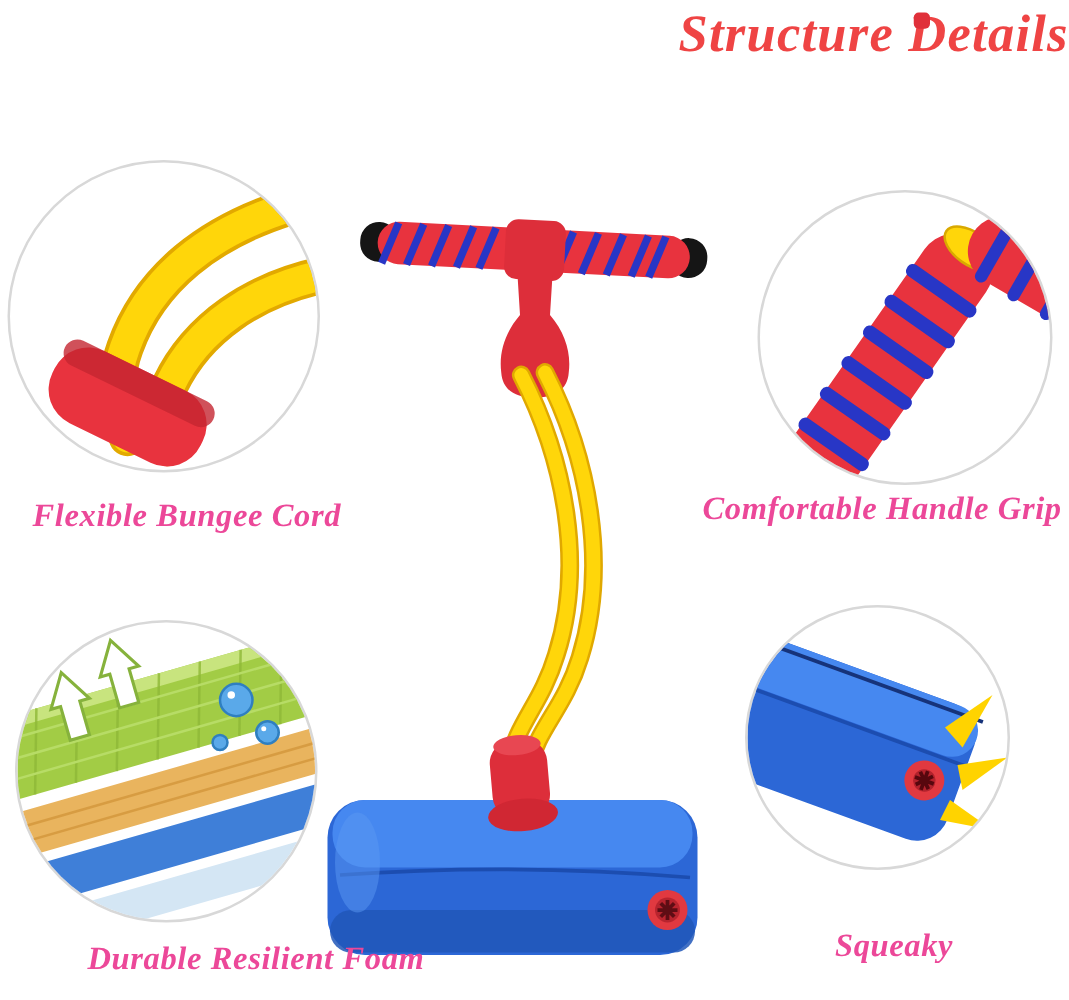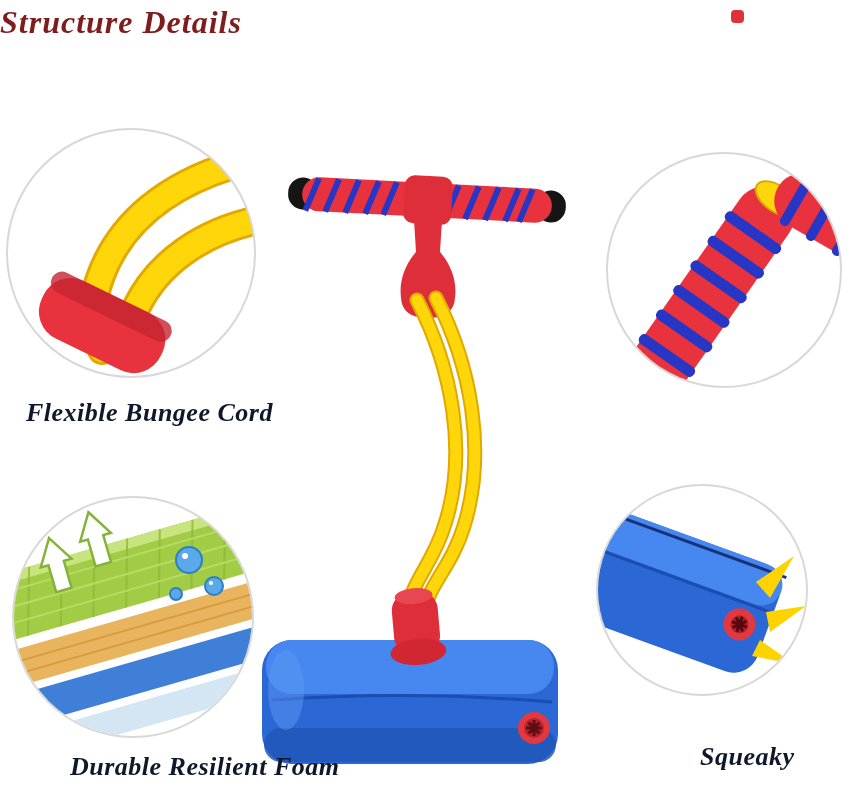--- a/index.html
+++ b/index.html
@@ -1,32 +1,32 @@
 <!DOCTYPE html>
 <html><head>
 <meta charset="utf-8">
 <style>
   html,body{margin:0;padding:0;background:#ffffff;}
   .canvas{position:relative;width:855px;height:800px;background:#ffffff;overflow:hidden;
           font-family:"Liberation Serif", serif;}
-  .title{position:absolute;top:4px;left:0;width:100%;text-align:left;
-         font-style:italic;font-weight:700;font-size:32px;color:#7f1d1d;letter-spacing:1px;}
+  .title{position:absolute;top:4px;left:0;width:100%;text-align:right;
+         font-style:italic;font-weight:700;font-size:42px;color:#ef4444;letter-spacing:1px;}
   .red-dot{position:absolute;left:731px;top:10px;width:13px;height:13px;border-radius:4px;background:#e0303a;}
   .main-art{position:absolute;left:0;top:0;}
   .callout{position:absolute;border-radius:50%;border:2px solid #d8d8d8;overflow:hidden;background:#fff;}
   .callout svg{display:block;}
   .c1{left:6px;top:128px;width:246px;height:246px;}
   .c2{left:606px;top:152px;width:232px;height:232px;}
   .c3{left:12px;top:496px;width:238px;height:238px;}
   .c4{left:596px;top:484px;width:208px;height:208px;}
-  .label{position:absolute;font-style:italic;font-weight:600;font-size:26px;color:#0f172a;letter-spacing:.5px;white-space:nowrap;}
+  .label{position:absolute;font-style:italic;font-weight:600;font-size:26px;color:#ec4899;letter-spacing:.5px;white-space:nowrap;}
   .l1{left:26px;top:398px;}
   .l2{left:562px;top:392px;}
   .l3{left:26px;top:752px;margin-left:44px;}
-  .l4{left:700px;top:742px;text-align:center;}
+  .l4{left:668px;top:742px;text-align:center;}
 </style>
 </head>
 <body>
 
 <div class="canvas">
 
   <div class="title">Structure Details</div>
   <span class="red-dot"></span>
 
   <svg class="main-art" width="855" height="800" viewBox="0 0 855 800">
@@ -179,16 +179,17 @@
       </g>
       <g fill="#ffd300">
         <path d="M158,96 L196,70 L172,112 Z"></path>
         <path d="M168,126 L208,120 L172,146 Z"></path>
         <path d="M162,154 L196,178 L154,170 Z"></path>
       </g>
     </svg>
   </div>
 
   <div class="label l1">Flexible Bungee Cord</div>
+  <div class="label l2">Comfortable Handle Grip</div>
   <div class="label l3">Durable Resilient Foam</div>
   <div class="label l4">Squeaky</div>
 
 </div>
 
 </body></html>

